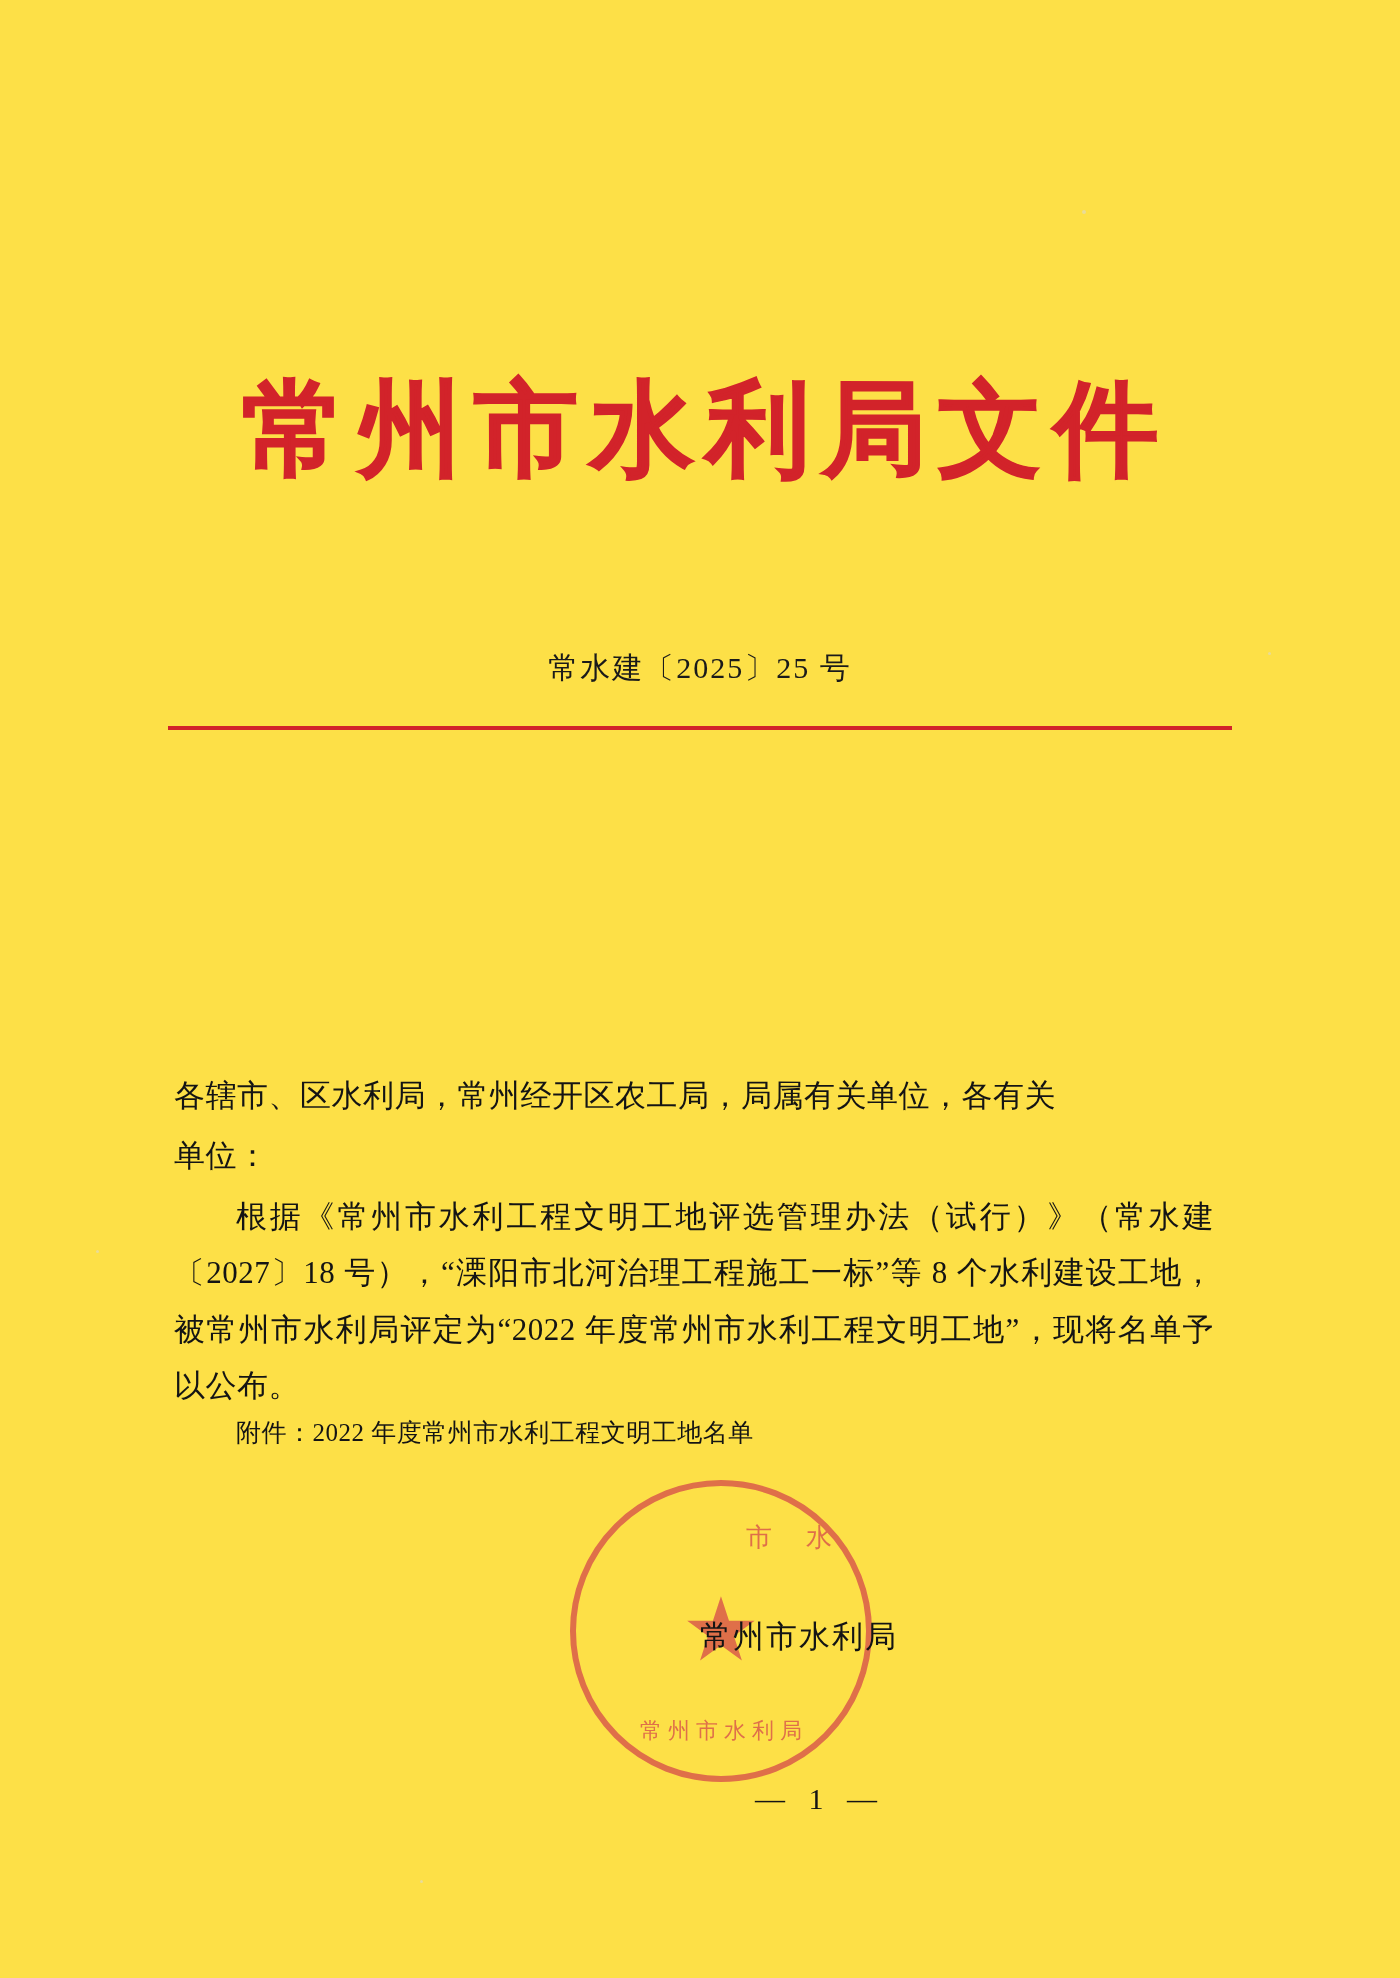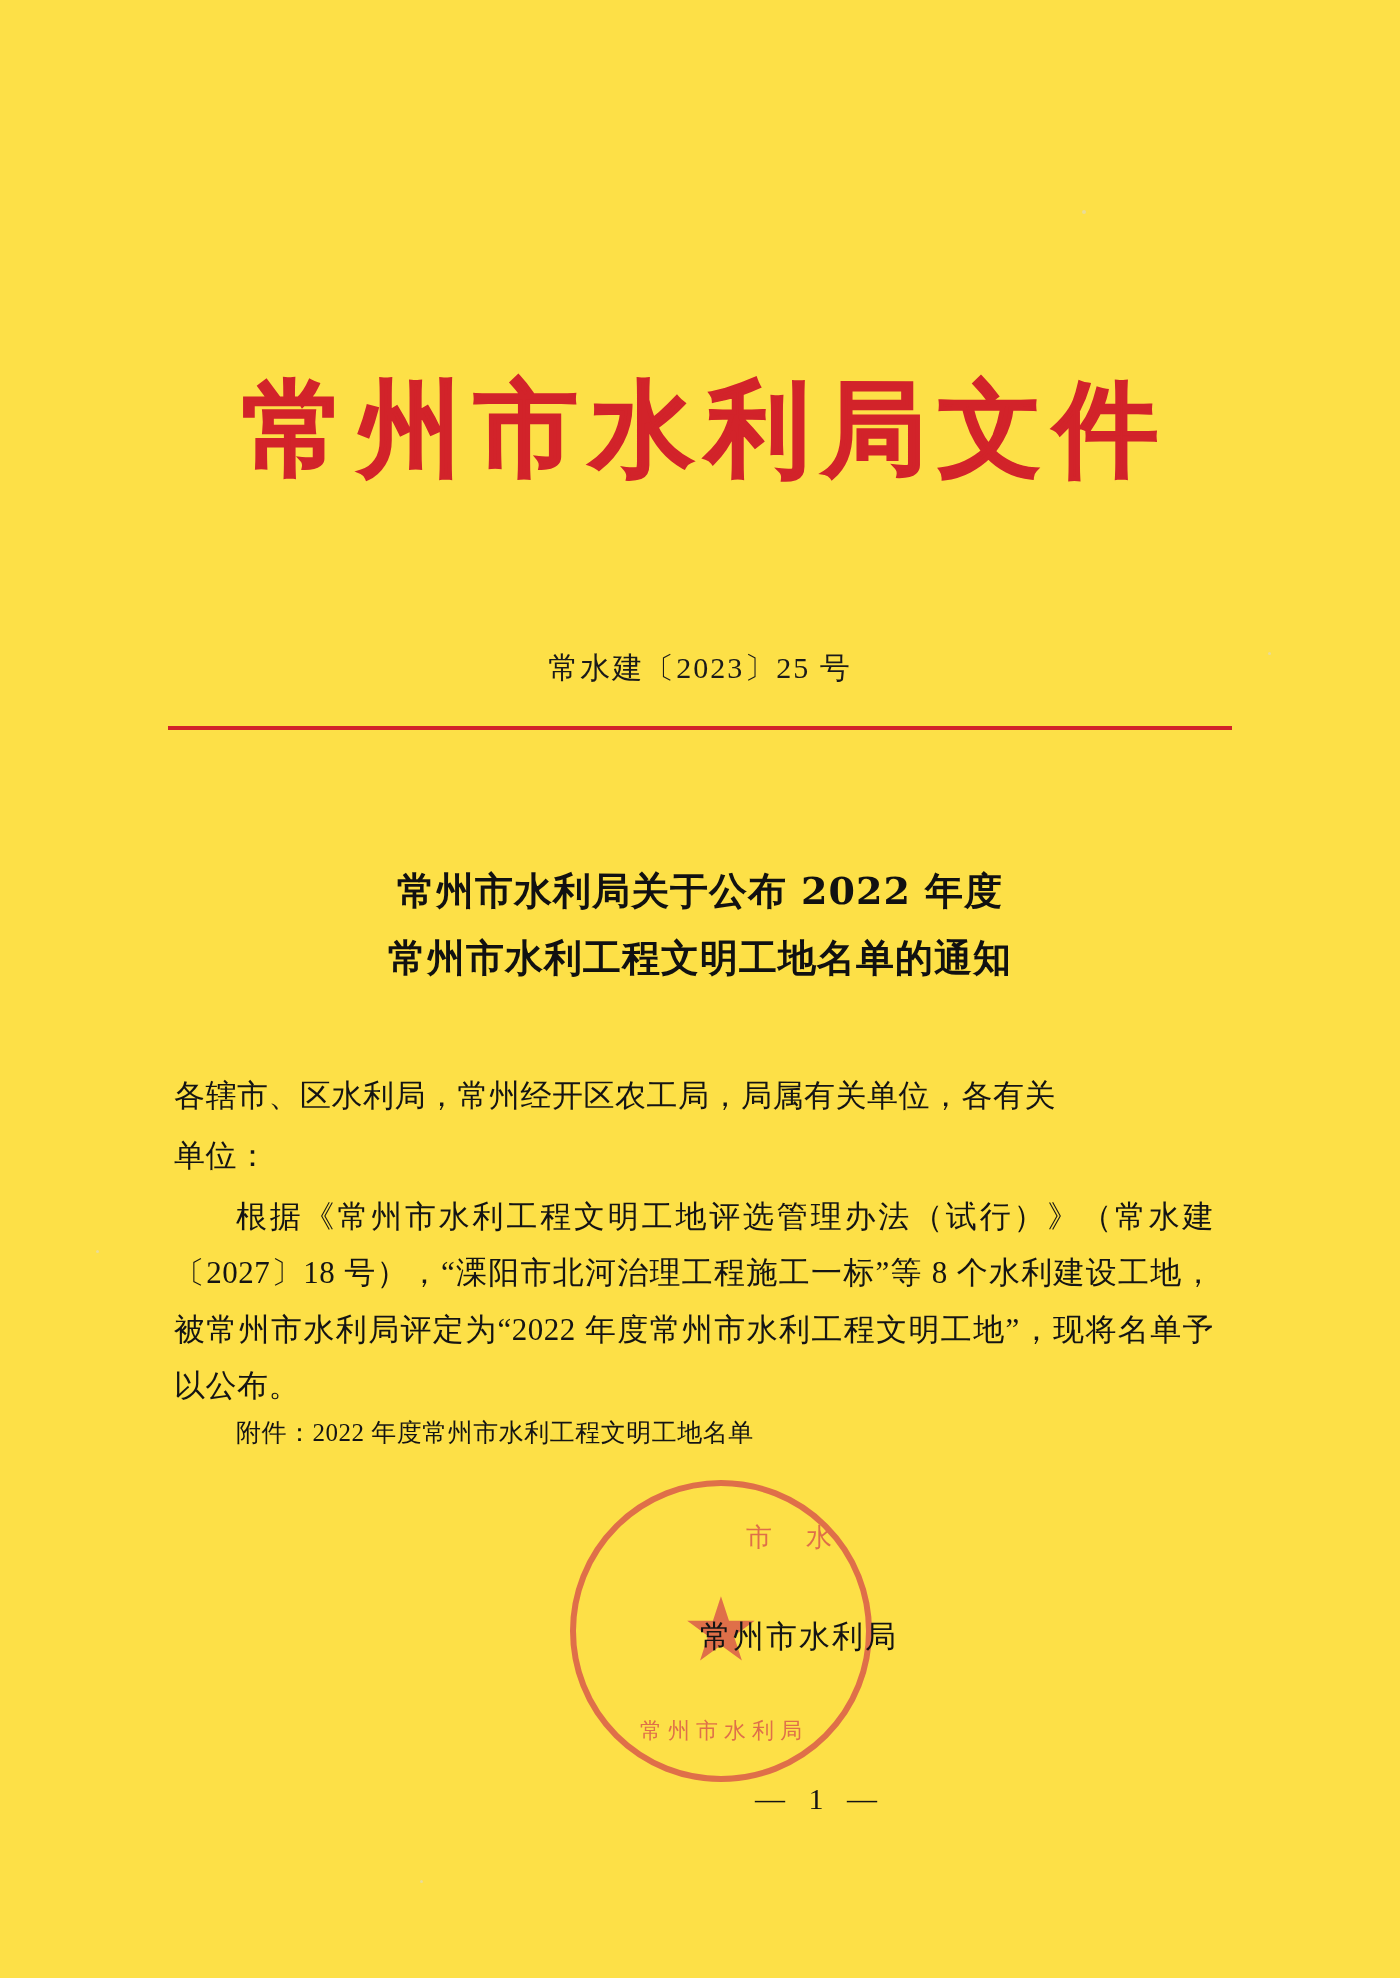--- a/index.html
+++ b/index.html
@@ -190,28 +190,24 @@
 
 <div class="page">
 
   <span class="speck" style="top:210px;left:1082px;width:4px;height:4px;"></span>
   <span class="speck" style="top:652px;left:1268px;width:3px;height:3px;"></span>
   <span class="speck" style="top:1250px;left:96px;width:3px;height:3px;"></span>
   <span class="speck" style="top:1880px;left:420px;width:3px;height:3px;"></span>
 
   <div class="doc-title">常州市水利局文件</div>
 
-  <div class="doc-number">常水建〔2023〕25 号</div>
+  <div class="doc-number">常水建〔2025〕25 号</div>
 
   <div class="red-rule"></div>
 
-  <div class="title-block">
-    <div>常州市水利局关于公布 2022 年度</div>
-    <div>常州市水利工程文明工地名单的通知</div>
-  </div>
 
   <div class="body-block">
     <p>各辖市、区水利局，常州经开区农工局，局属有关单位，各有关</p>
     <p>单位：</p>
     <p class="indent">根据《常州市水利工程文明工地评选管理办法（试行）》（常水建〔2027〕18 号），“溧阳市北河治理工程施工一标”等 8 个水利建设工地，被常州市水利局评定为“2022 年度常州市水利工程文明工地”，现将名单予以公布。</p>
   </div>
 
   <div class="attachment">附件：2022 年度常州市水利工程文明工地名单</div>
 
   <div class="seal">

